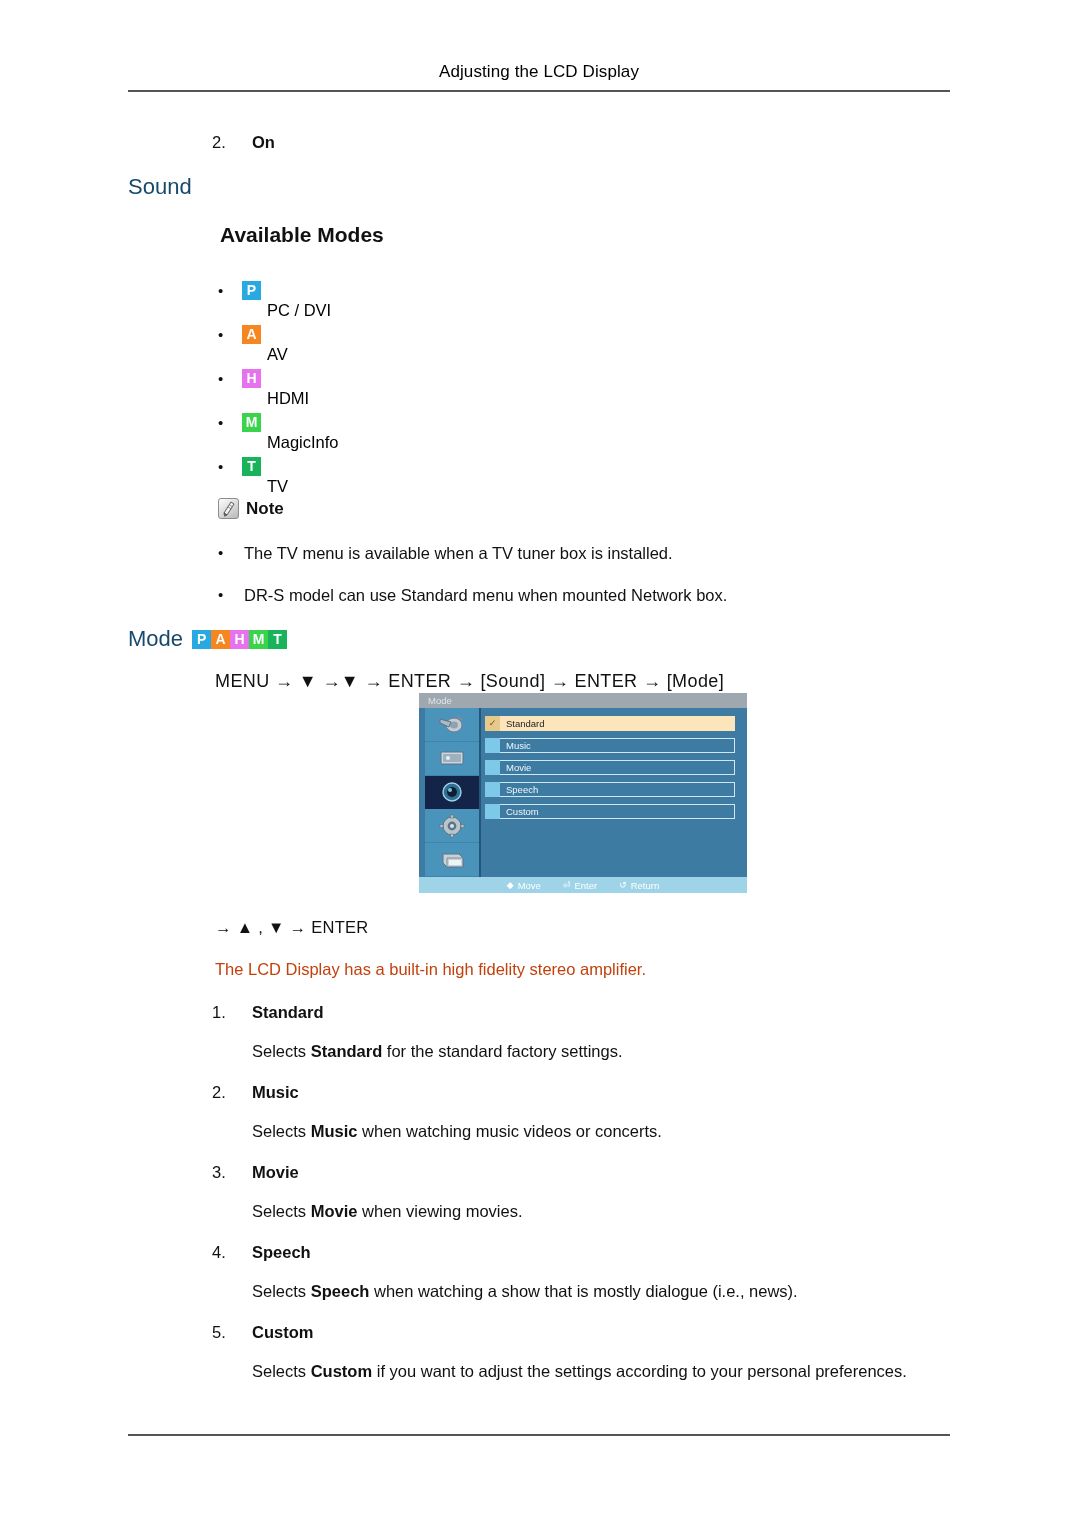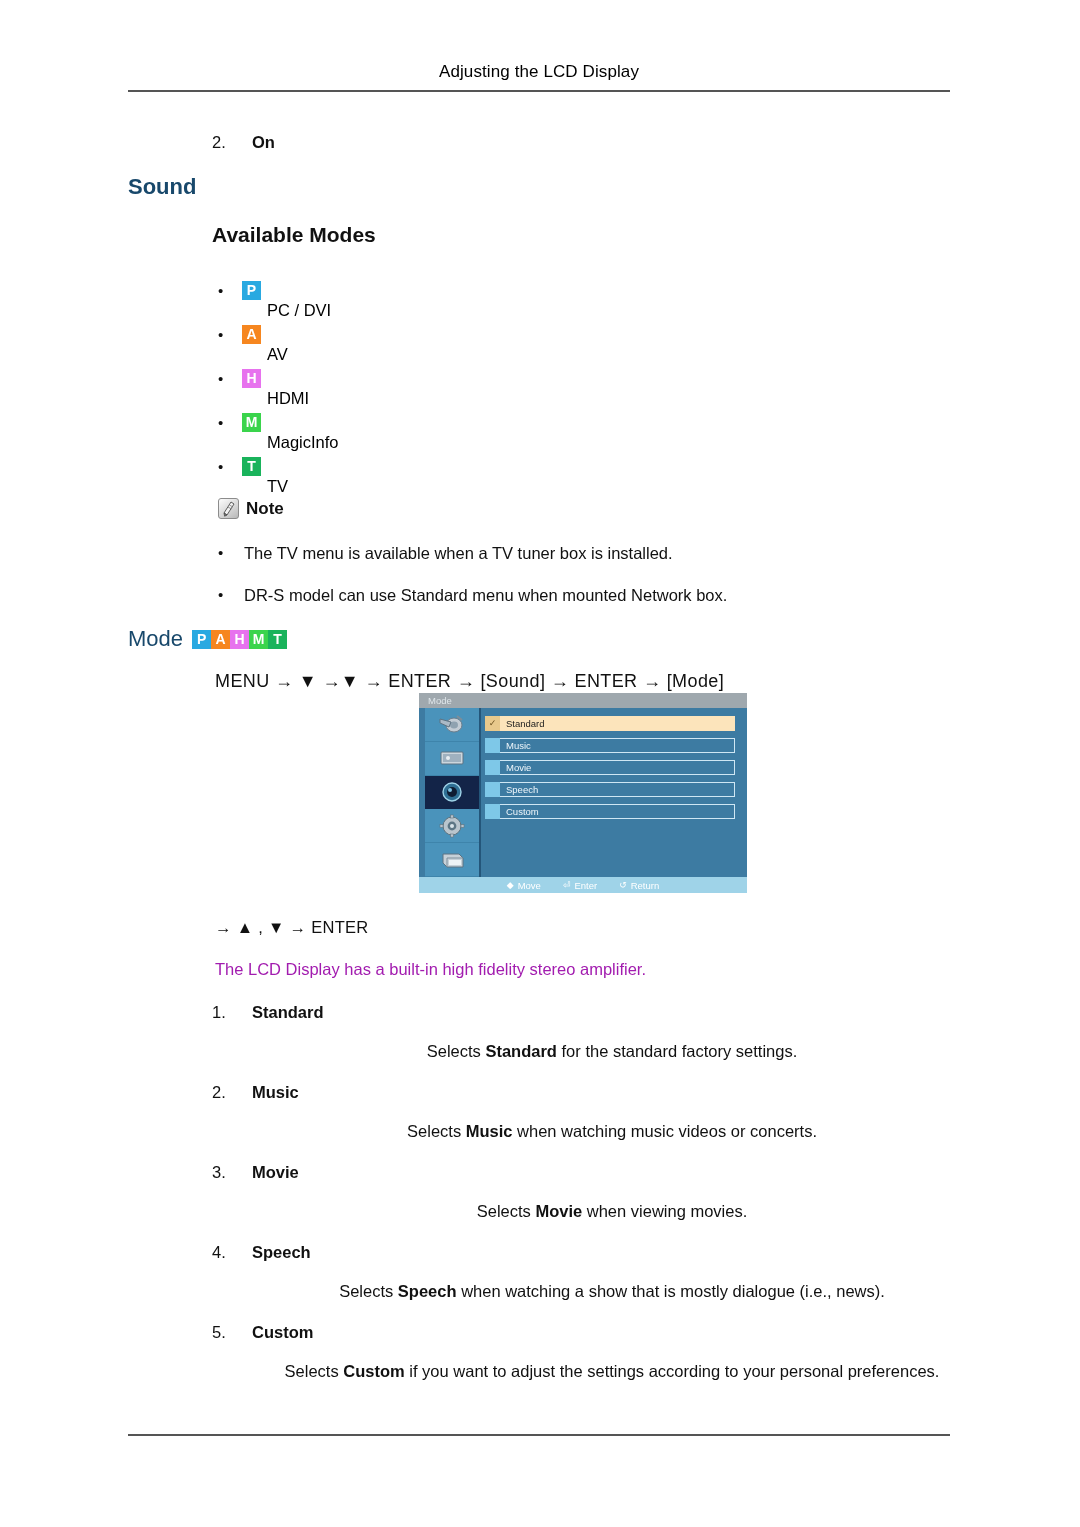--- a/index.html
+++ b/index.html
@@ -62,25 +62,25 @@
   }
   .num-item .num-label { font-weight: bold; }
 
   
   .h-sound {
     position: absolute;
     left: 128px;
     top: 174px;
     font-size: 22px;
     color: #18486b;
-    font-weight: bold;
+    font-weight: normal;
   }
   .h-available {
     position: absolute;
-    left: 212px;
+    left: 220px;
     top: 223px;
     font-size: 21px;
     font-weight: bold;
     color: #111111;
   }
   .h-mode {
     position: absolute;
     left: 128px;
     top: 626px;
     display: flex;
@@ -200,21 +200,21 @@
     font-size: 16.5px;
     letter-spacing: .3px;
     color: #111111;
   }
 
   .lead-text {
     position: absolute;
     left: 215px;
     top: 960px;
     font-size: 16.5px;
-    color: #a21caf;
+    color: #c2410c;
   }
 
   
   .osd {
     position: absolute;
     left: 419px;
     top: 693px;
     width: 328px;
     height: 200px;
     background: #3f7fa6;
@@ -350,21 +350,20 @@
     width: 40px;
     flex: 0 0 40px;
   }
   .exp .item-head .t { font-weight: bold; }
   .exp .item-body {
     padding-left: 40px;
     font-size: 16.5px;
     color: #111111;
     margin-bottom: 22px;
     white-space: nowrap;
-    text-align: center;
   }
 </style>
 </head>
 <body>
 
 <div class="page">
 
   <div class="header">Adjusting the LCD Display</div>
   <div class="header-rule"></div>
 

